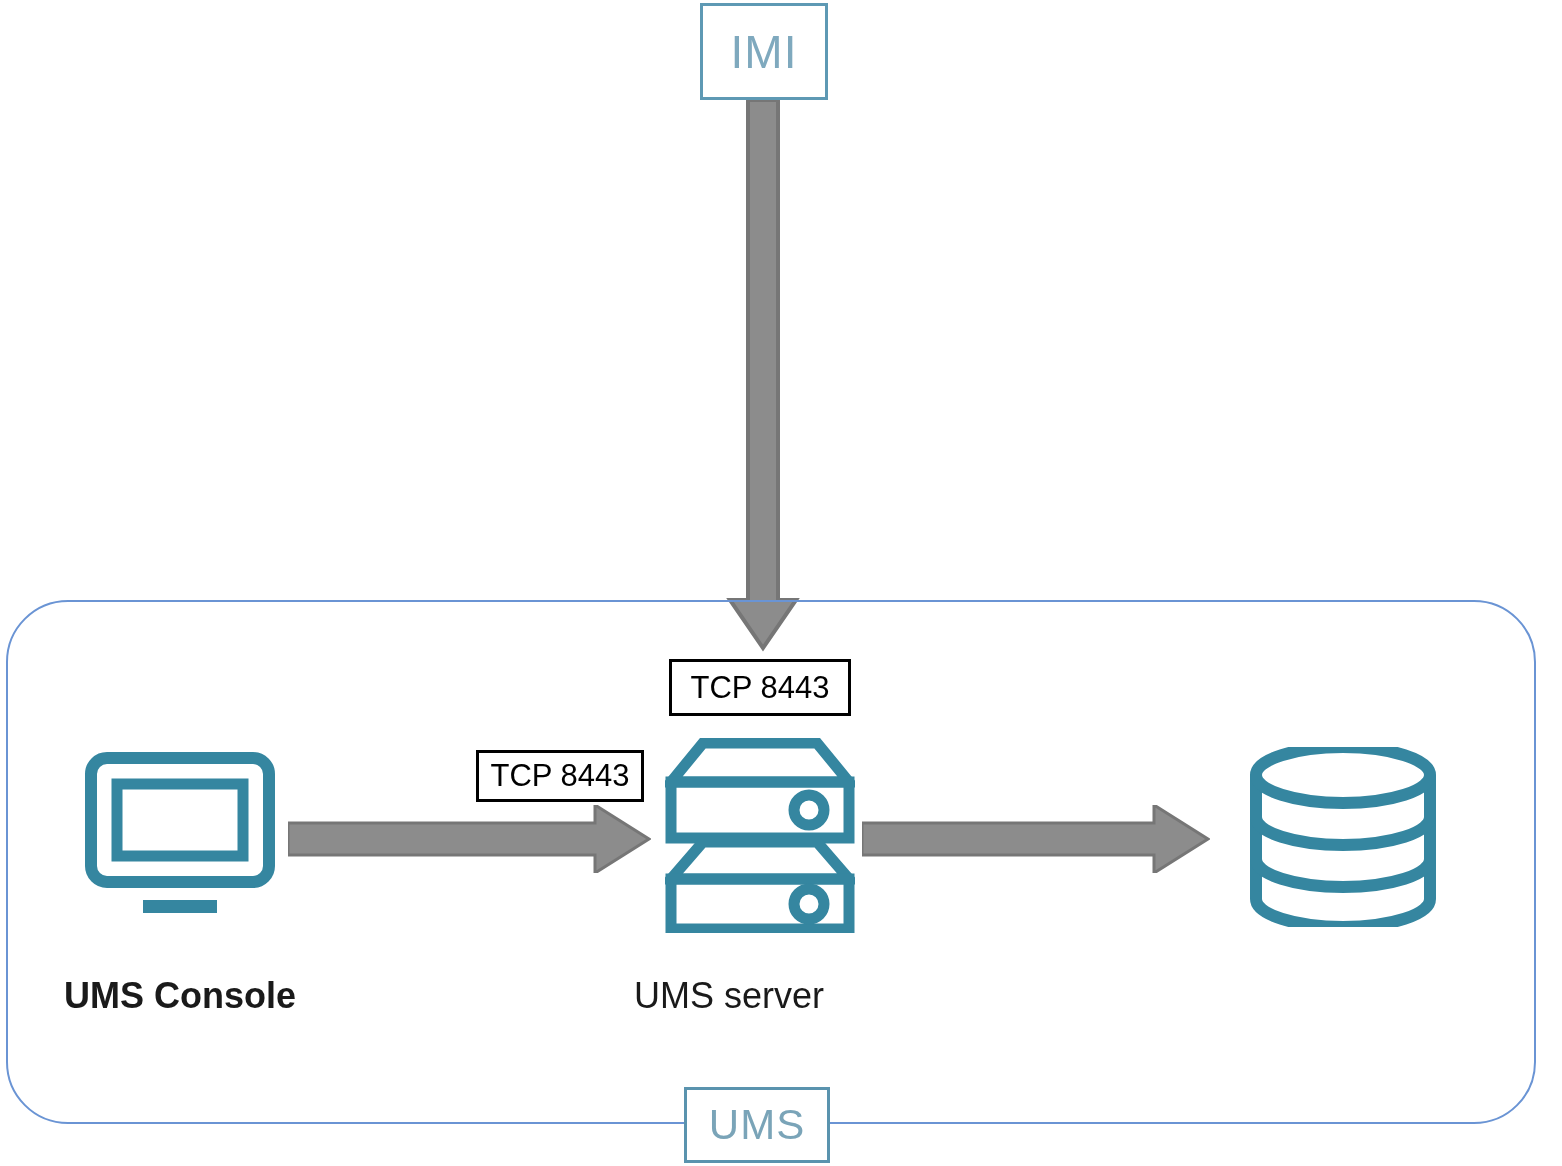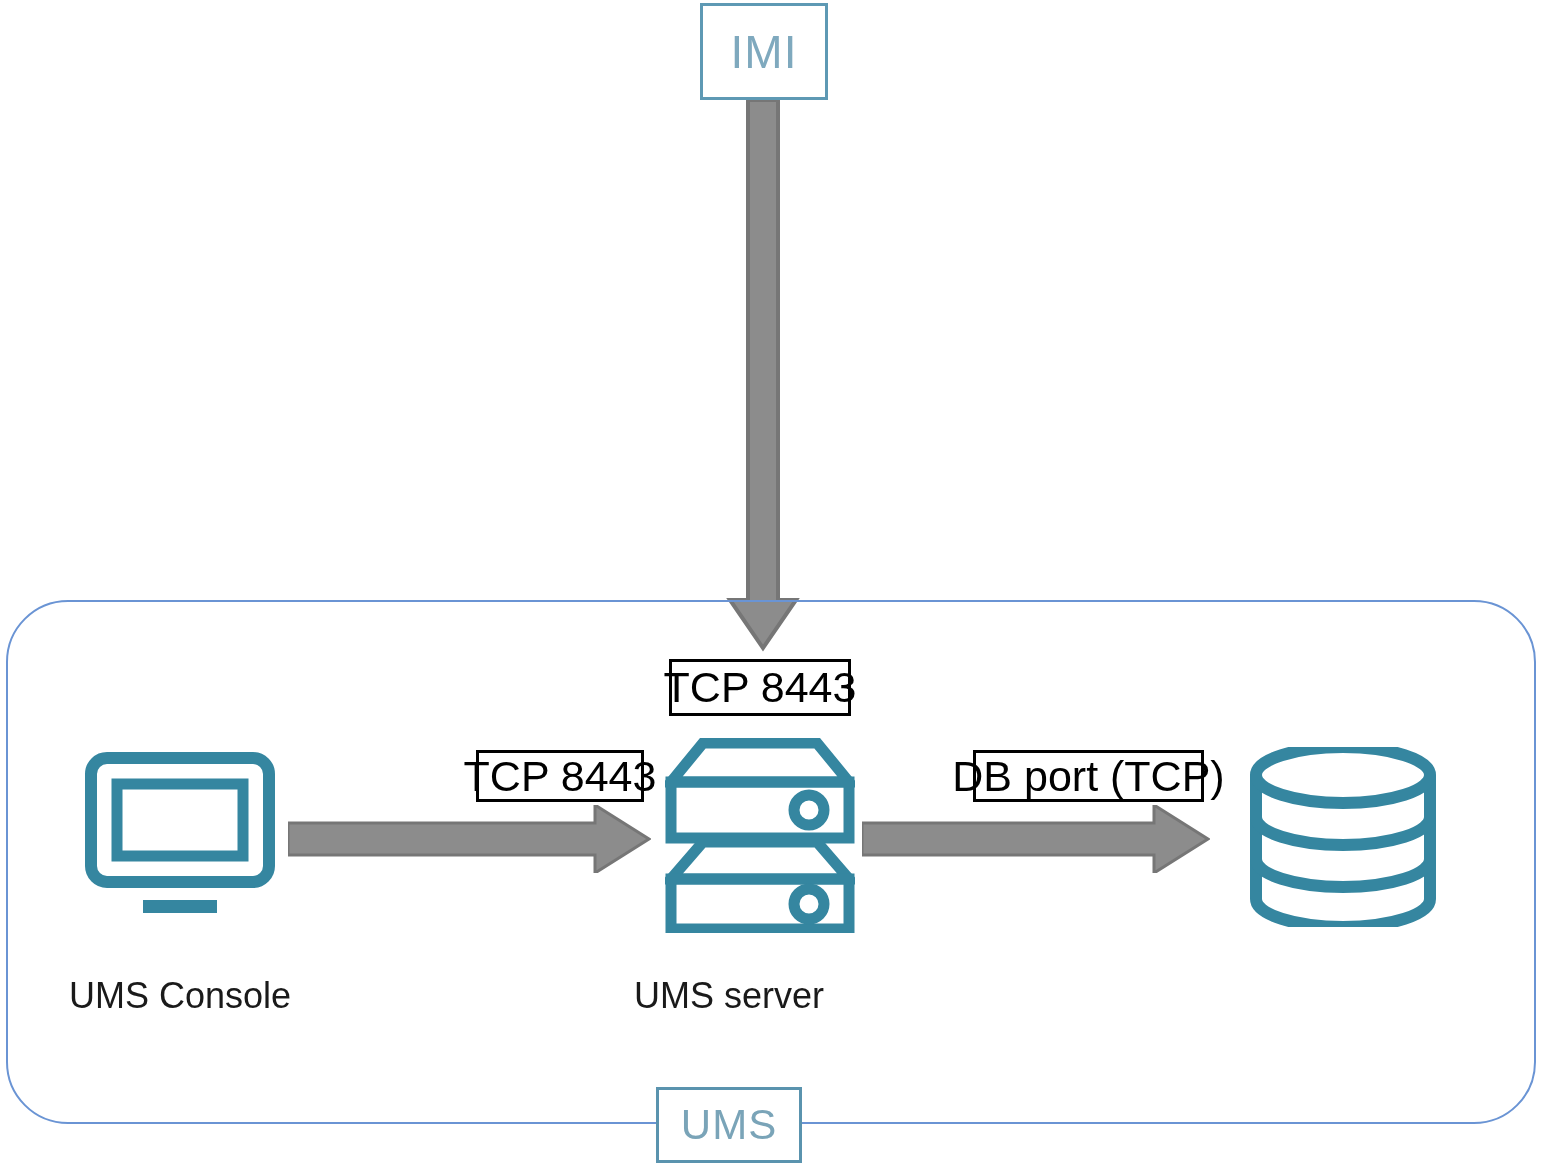--- a/index.html
+++ b/index.html
@@ -46,21 +46,21 @@
   .tagbox.imi {
     left: 700px;
     top: 3px;
     width: 128px;
     height: 97px;
     font-size: 46px;
     border-color: #5E99B4;
     color: #7FA9BE;
   }
   .tagbox.ums {
-    left: 656px;
+    left: 684px;
     top: 1087px;
     width: 146px;
     height: 76px;
     font-size: 42px;
     border-color: #5A93AE;
     color: #7AA4B8;
   }
 
   .arrow-h {
     position: absolute;
@@ -70,21 +70,21 @@
   
   .portbox {
     position: absolute;
     box-sizing: border-box;
     background: #ffffff;
     border: 3px solid #000000;
     color: #000000;
     display: flex;
     align-items: center;
     justify-content: center;
-    font-size: 43px;
+    font-size: 31px;
     white-space: nowrap;
     padding: 0 10px;
   }
 
   
   .caption {
     position: absolute;
     color: #1a1a1a;
     font-size: 36px;
     white-space: nowrap;
@@ -131,23 +131,20 @@
   <div class="portbox" style="left:476px; top:750px; width:168px; height:52px;">
     <span>TCP 8443</span>
   </div>
 
   <div class="arrow-h" style="left:862px; top:805px; width:348px; height:68px;">
     <svg width="348" height="68" viewBox="0 0 348 68">
       <polygon points="0,18 292,18 292,0 346,34 292,68 292,50 0,50" fill="#8C8C8C" stroke="#767676" stroke-width="3" stroke-linejoin="miter"></polygon>
     </svg>
   </div>
 
-  <div class="portbox" style="left:973px; top:750px; width:231px; height:52px;">
-    <span>DB port (TCP)</span>
-  </div>
 
   <div class="icon" style="left:85px; top:752px; width:190px; height:168px;">
     <svg width="190" height="168" viewBox="0 0 190 168">
       <rect x="6" y="6" width="178" height="124" rx="16" ry="16" fill="none" stroke="#3586A0" stroke-width="12"></rect>
       <rect x="32" y="32" width="126" height="72" fill="none" stroke="#3586A0" stroke-width="11"></rect>
       <rect x="58" y="148" width="74" height="13" fill="#3586A0"></rect>
     </svg>
   </div>
 
   <div class="icon" style="left:665px; top:738px; width:190px; height:195px;">
@@ -168,21 +165,21 @@
 
       <path d="M8,28 L8,152 A87,28 0 0 0 182,152 L182,28" fill="none" stroke="#3586A0" stroke-width="12"></path>
 
       <ellipse cx="95" cy="28" rx="87" ry="28" fill="none" stroke="#3586A0" stroke-width="12"></ellipse>
 
       <path d="M8,70 A87,28 0 0 0 182,70" fill="none" stroke="#3586A0" stroke-width="12"></path>
       <path d="M8,112 A87,28 0 0 0 182,112" fill="none" stroke="#3586A0" stroke-width="12"></path>
     </svg>
   </div>
 
-  <div class="caption" style="left:0px; top:975px; width:360px;">
+  <div class="caption" style="left:0px; top:975px; width:360px;font-weight:bold;">
     <span>UMS Console</span>
   </div>
 
   <div class="caption" style="left:549px; top:975px; width:360px;">
     <span>UMS server</span>
   </div>
 
 
 </div>
 

